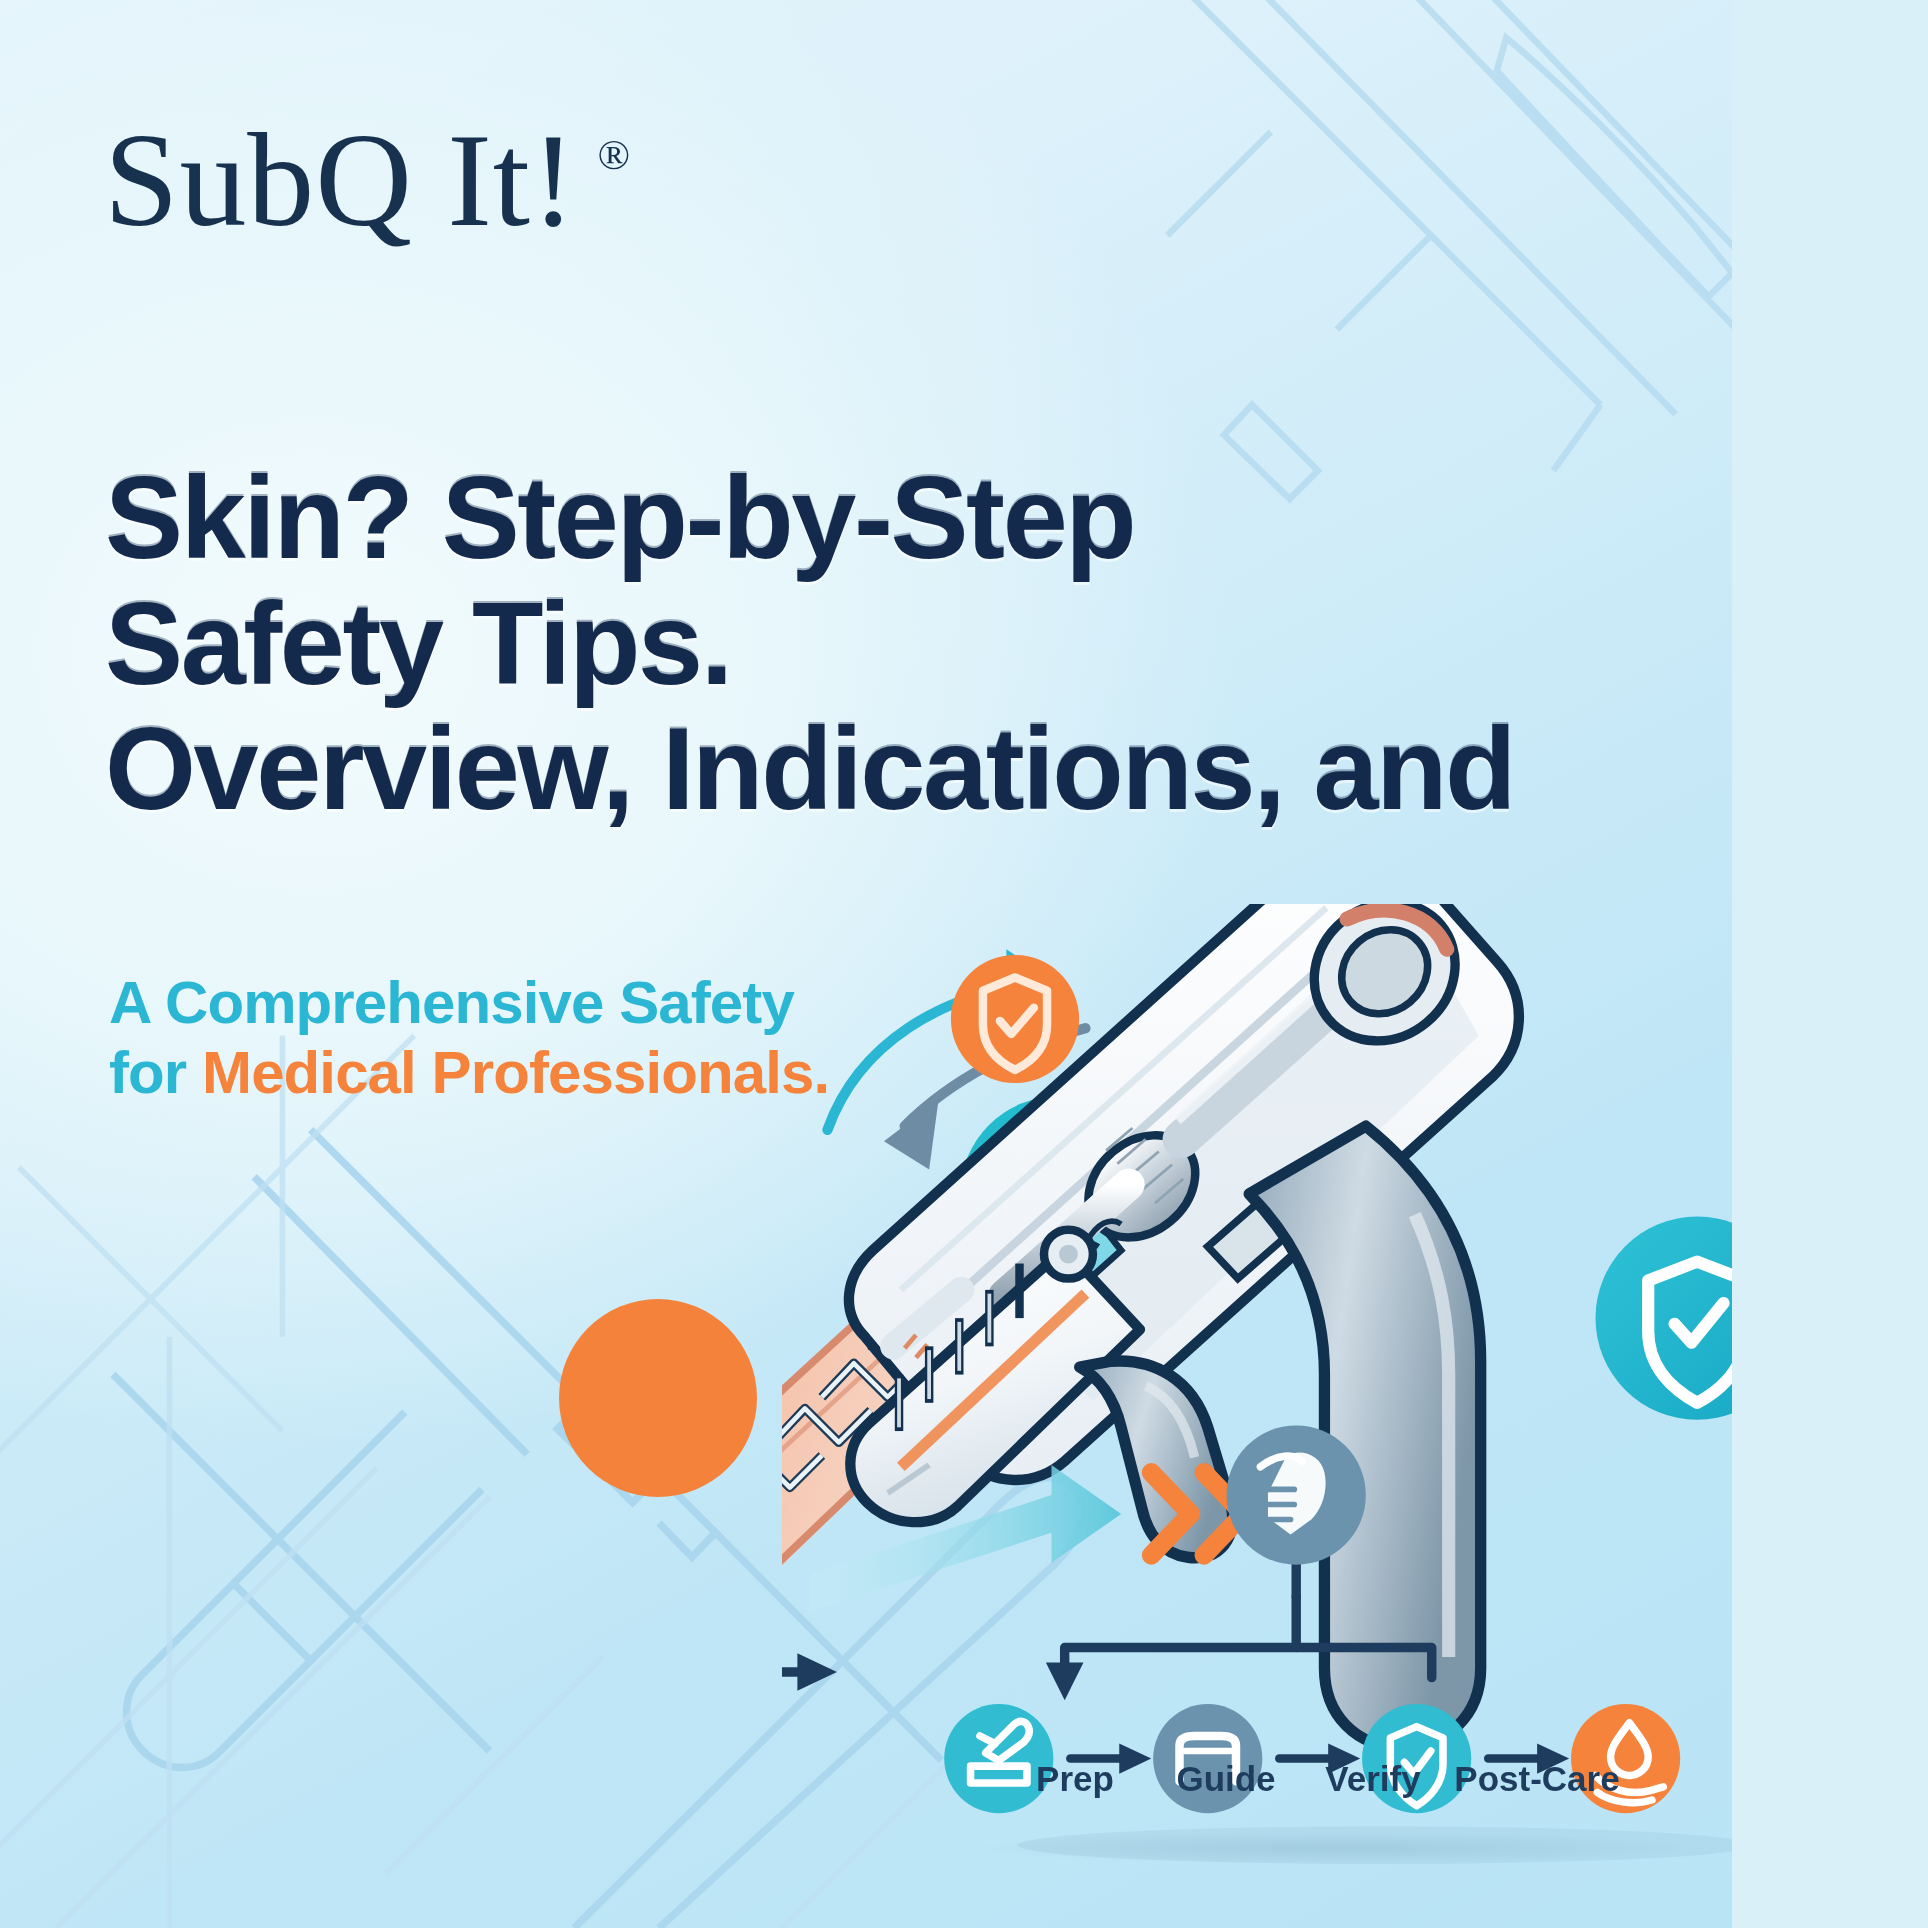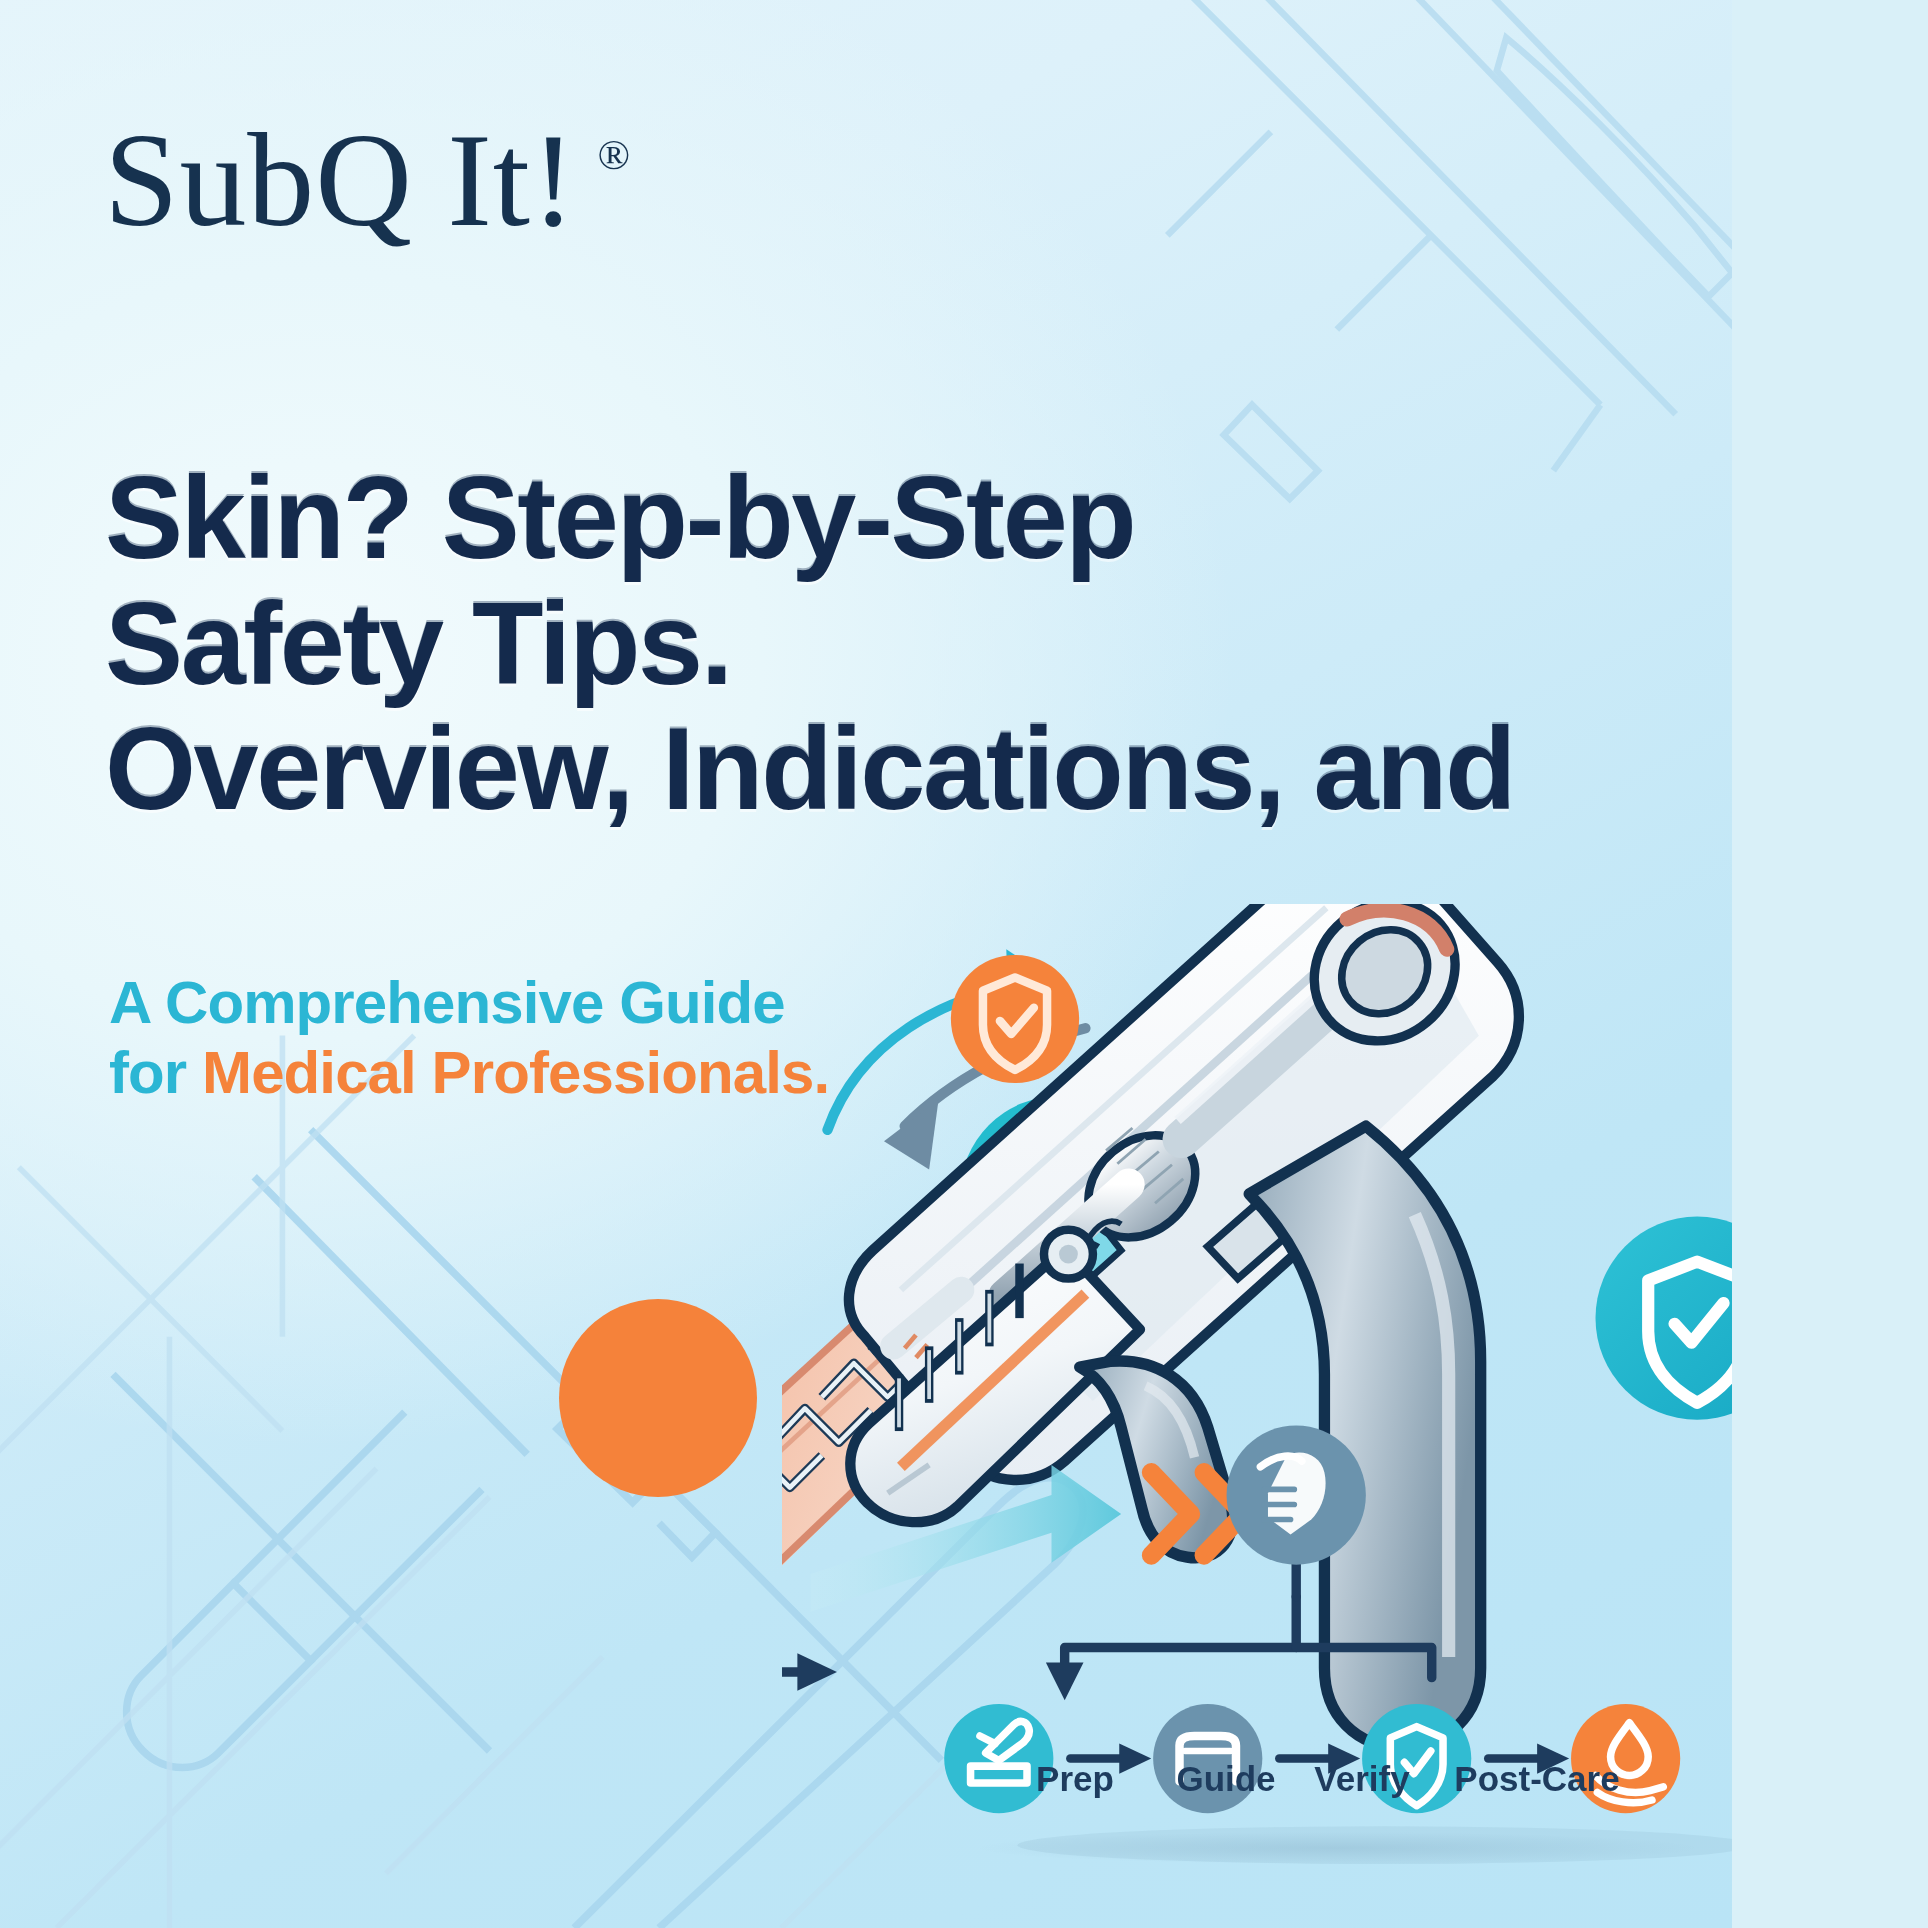--- a/index.html
+++ b/index.html
@@ -69,21 +69,21 @@
   #workflow-labels{
     position:absolute;left:998px;top:1759px;width:621px;height:53px;
   }
   .wf-label{
     position:absolute;top:0;
     font-size:35px;font-weight:700;color:#1e3c5e;
     white-space:nowrap;transform:translateX(-50%);
   }
   #wf-label-0{left:77px;}
   #wf-label-1{left:228px;}
-  #wf-label-2{left:364px;text-align:right;}
+  #wf-label-2{left:375px;text-align:right;}
   #wf-label-3{left:539px;}
 
   #ground-shadow{
     position:absolute;left:979px;top:1832px;width:716px;height:32px;
     border-radius:50%;
     background:radial-gradient(ellipse at center, rgba(110,150,175,.22) 0%, rgba(110,150,175,0) 72%);
   }
 </style>
 </head>
 <body>
@@ -143,21 +143,21 @@
     <span id="logo-reg">®</span>
   </div>
 
   <h1 id="headline">
     <span class="hl-line">Skin? Step-by-Step</span>
     <span class="hl-line">Safety Tips.</span>
     <span class="hl-line">Overview, Indications, and</span>
   </h1>
 
   <div id="subtitle">
-    <span class="sub-line sub-cyan">A Comprehensive Guide</span>
+    <span class="sub-line sub-cyan">A Comprehensive Safety</span>
     <span class="sub-line">
       <span class="sub-cyan">for </span><span class="sub-orange">Medical Professionals.</span>
     </span>
   </div>
 
   <div id="illustration">
     <svg viewBox="0 0 1218 1088">
       <defs>
         <linearGradient id="gBody" x1="0" y1="0" x2="0.35" y2="1">
           <stop offset="0%" stop-color="#ffffff"></stop>

